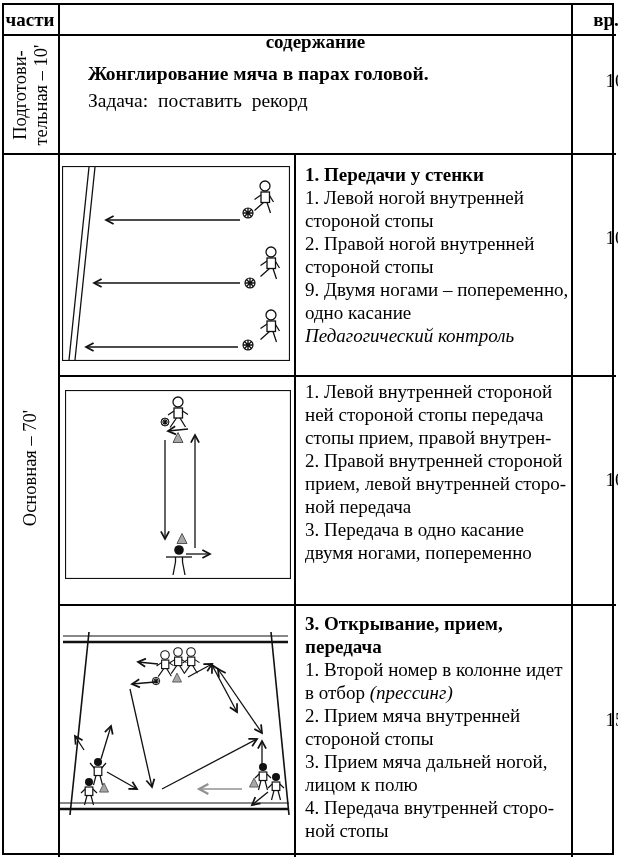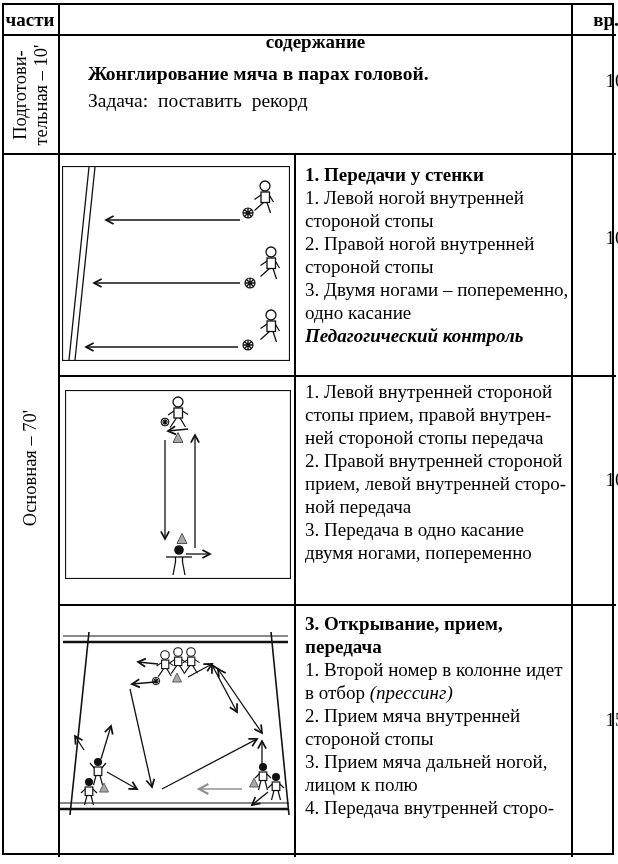--- a/index.html
+++ b/index.html
@@ -13,21 +13,21 @@
   .vlabel{position:absolute;transform:translate(-50%,-50%) rotate(-90deg);font-size:18.5px;line-height:21px;text-align:center;white-space:nowrap;}
   .timeval{position:absolute;left:584px;width:44px;text-align:right;font-size:19px;line-height:22px;}
   .warmup{position:absolute;left:88px;top:60px;width:480px;font-size:19.5px;line-height:27px;}
   .warmup .wtitle{font-weight:bold;}
   .warmup .wtask{word-spacing:5px;}
   .exblock{position:absolute;left:305px;width:270px;font-size:19px;line-height:23px;}
   .exblock .title div{font-weight:bold;white-space:pre;}
   .exblock .lines div{white-space:pre;}
   .tline{white-space:pre;}
   .ital{font-style:italic;text-align:right;}
-  .note{font-weight:bold;font-style:italic;}
+  .note{font-weight:normal;font-style:italic;}
   svg.diag{position:absolute;}
   svg .st{stroke:#111;stroke-width:1.3;fill:none;}
 </style>
 </head>
 <body>
 
 <div class="page">
 
   <div class="outer"></div>
   <div class="vline" style="left:58px;top:3px;width:2px;height:854px;"></div>
@@ -56,32 +56,32 @@
 
   <div class="exblock" style="top:163px;">
     <div class="title lines">
         <div>1. Передачи у стенки</div>
       </div>
     <div class="lines">
         <div>1. Левой ногой внутренней</div>
         <div>стороной стопы</div>
         <div>2. Правой ногой внутренней</div>
         <div>стороной стопы</div>
-        <div>3. Двумя ногами – попеременно,</div>
+        <div>9. Двумя ногами – попеременно,</div>
         <div>одно касание</div>
       </div>
     <div class="note">Педагогический контроль</div>
   </div>
   <div class="timeval" style="top:227px;">10'</div>
 
   <div class="exblock" style="top:380px;">
     <div class="lines">
         <div>1. Левой внутренней стороной</div>
+        <div>ней стороной стопы передача</div>
         <div>стопы прием, правой внутрен-</div>
-        <div>ней стороной стопы передача</div>
         <div>2. Правой внутренней стороной</div>
         <div>прием, левой внутренней сторо-</div>
         <div>ной передача</div>
         <div>3. Передача в одно касание</div>
         <div>двумя ногами, попеременно</div>
       </div>
   </div>
   <div class="timeval" style="top:469px;">10'</div>
 
   <div class="exblock" style="top:612px;">
@@ -92,20 +92,21 @@
     <div class="lines">
         <div>1. Второй номер в колонне идет</div>
       </div>
     <div class="tline"><span>в отбор </span><span class="ital">(прессинг)</span></div>
     <div class="lines">
         <div>2. Прием мяча внутренней</div>
         <div>стороной стопы</div>
         <div>3. Прием мяча дальней ногой,</div>
         <div>лицом к полю</div>
         <div>4. Передача внутренней сторо-</div>
+        <div>ной стопы</div>
       </div>
   </div>
   <div class="timeval" style="top:709px;">15'</div>
 
   <svg width="0" height="0" style="position:absolute" aria-hidden="true">
     <defs>
       <marker id="mA" viewBox="0 0 10 10" refX="8" refY="5" markerWidth="9" markerHeight="9" orient="auto-start-reverse">
         <path d="M1.5,1.5 L8,5 L1.5,8.5" fill="none" stroke="#111" stroke-width="1.5"></path>
       </marker>
       <marker id="mG" viewBox="0 0 10 10" refX="8" refY="5" markerWidth="9" markerHeight="9" orient="auto-start-reverse">

